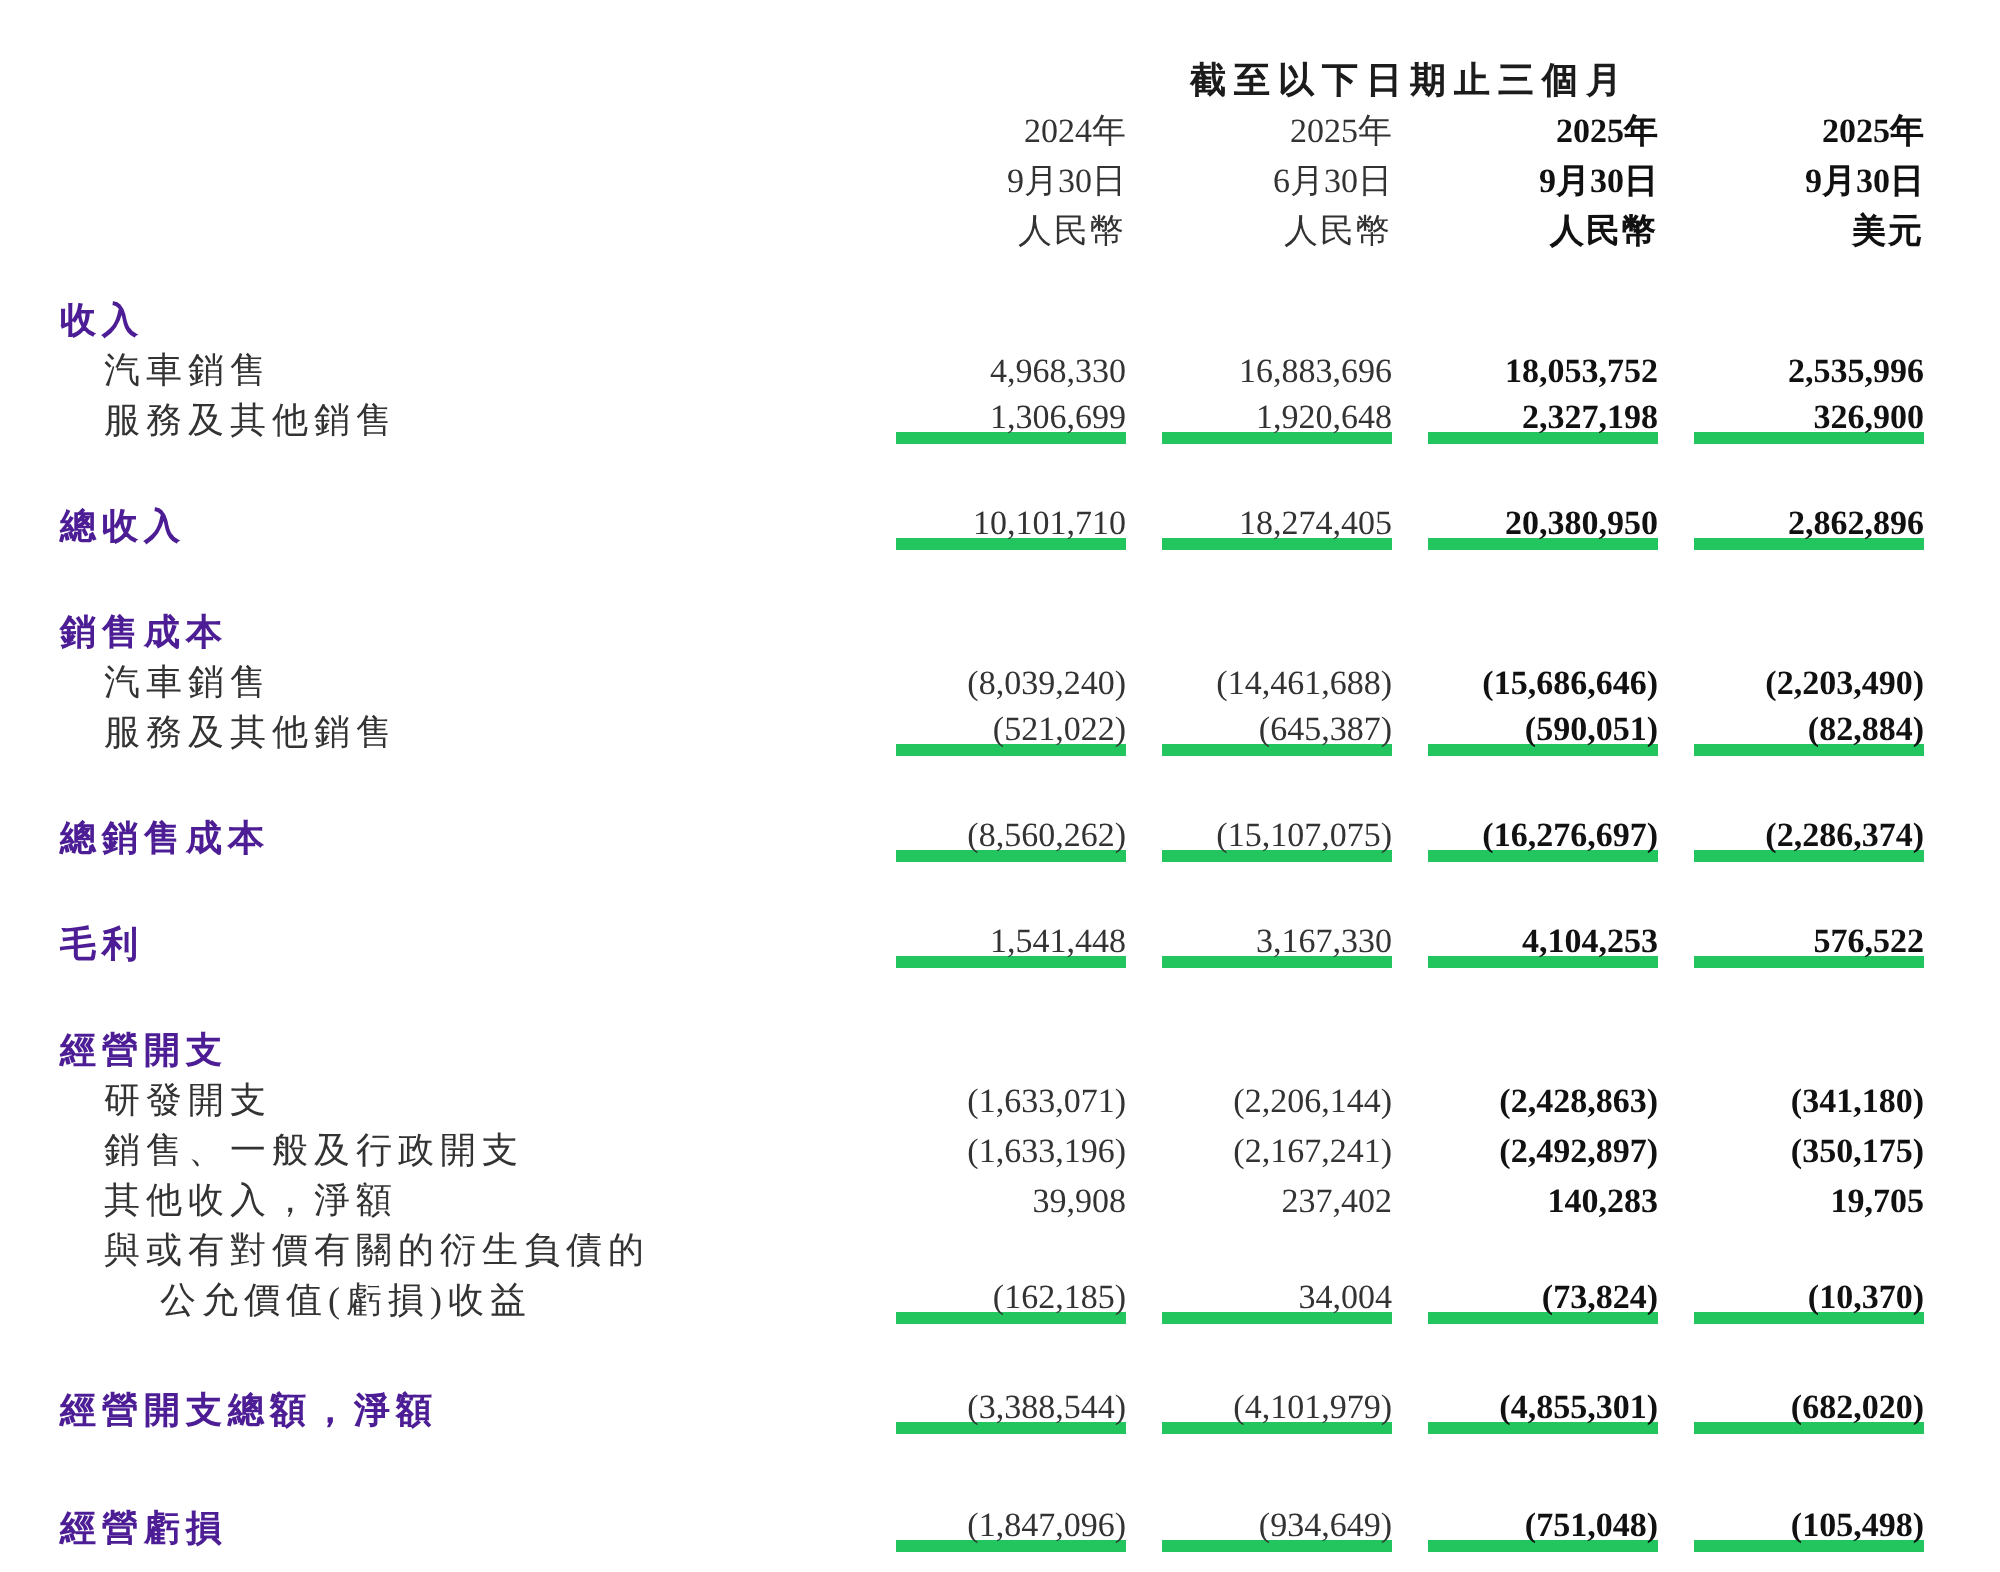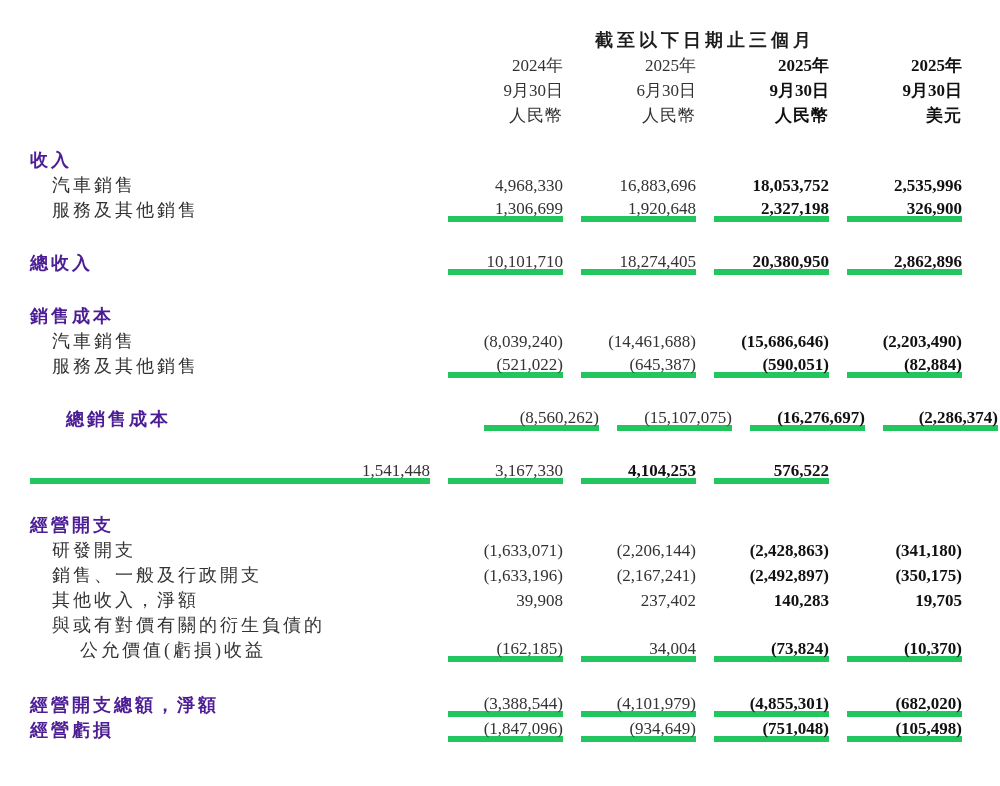--- a/index.html
+++ b/index.html
@@ -126,28 +126,29 @@
       <div class="c num em">(15,686,646)</div>
       <div class="c num em">(2,203,490)</div>
     </div>
       <div class="grid row">
       <div class="c label item">服務及其他銷售</div>
       <div class="c num u">(521,022)</div>
       <div class="c num u">(645,387)</div>
       <div class="c num em u">(590,051)</div>
       <div class="c num em u">(82,884)</div>
     </div>
-      <div class="grid row" style="margin-top: 28px; margin-left: 36px;">
+      <div class="grid row" style="margin-top: 28px;">
       <div class="c label total">總銷售成本</div>
       <div class="c num u">(8,560,262)</div>
       <div class="c num u">(15,107,075)</div>
       <div class="c num em u">(16,276,697)</div>
       <div class="c num em u">(2,286,374)</div>
     </div>
       <div class="grid row" style="margin-top: 28px;">
+      <div class="c label total">毛利</div>
       <div class="c num u">1,541,448</div>
       <div class="c num u">3,167,330</div>
       <div class="c num em u">4,104,253</div>
       <div class="c num em u">576,522</div>
     </div>
       <div class="grid row" style="margin-top: 28px;">
       <div class="c label section">經營開支</div>
       <div class="c num"></div>
       <div class="c num"></div>
       <div class="c num em"></div>
@@ -188,21 +189,21 @@
       <div class="c num em u">(73,824)</div>
       <div class="c num em u">(10,370)</div>
     </div>
       <div class="grid row" style="margin-top: 30px;">
       <div class="c label total">經營開支總額，淨額</div>
       <div class="c num u">(3,388,544)</div>
       <div class="c num u">(4,101,979)</div>
       <div class="c num em u">(4,855,301)</div>
       <div class="c num em u">(682,020)</div>
     </div>
-      <div class="grid row" style="">
+      <div class="grid row" style="margin-top: 34px;">
       <div class="c label total">經營虧損</div>
       <div class="c num u">(1,847,096)</div>
       <div class="c num u">(934,649)</div>
       <div class="c num em u">(751,048)</div>
       <div class="c num em u">(105,498)</div>
     </div>
     </div>
 
 </div>
 

